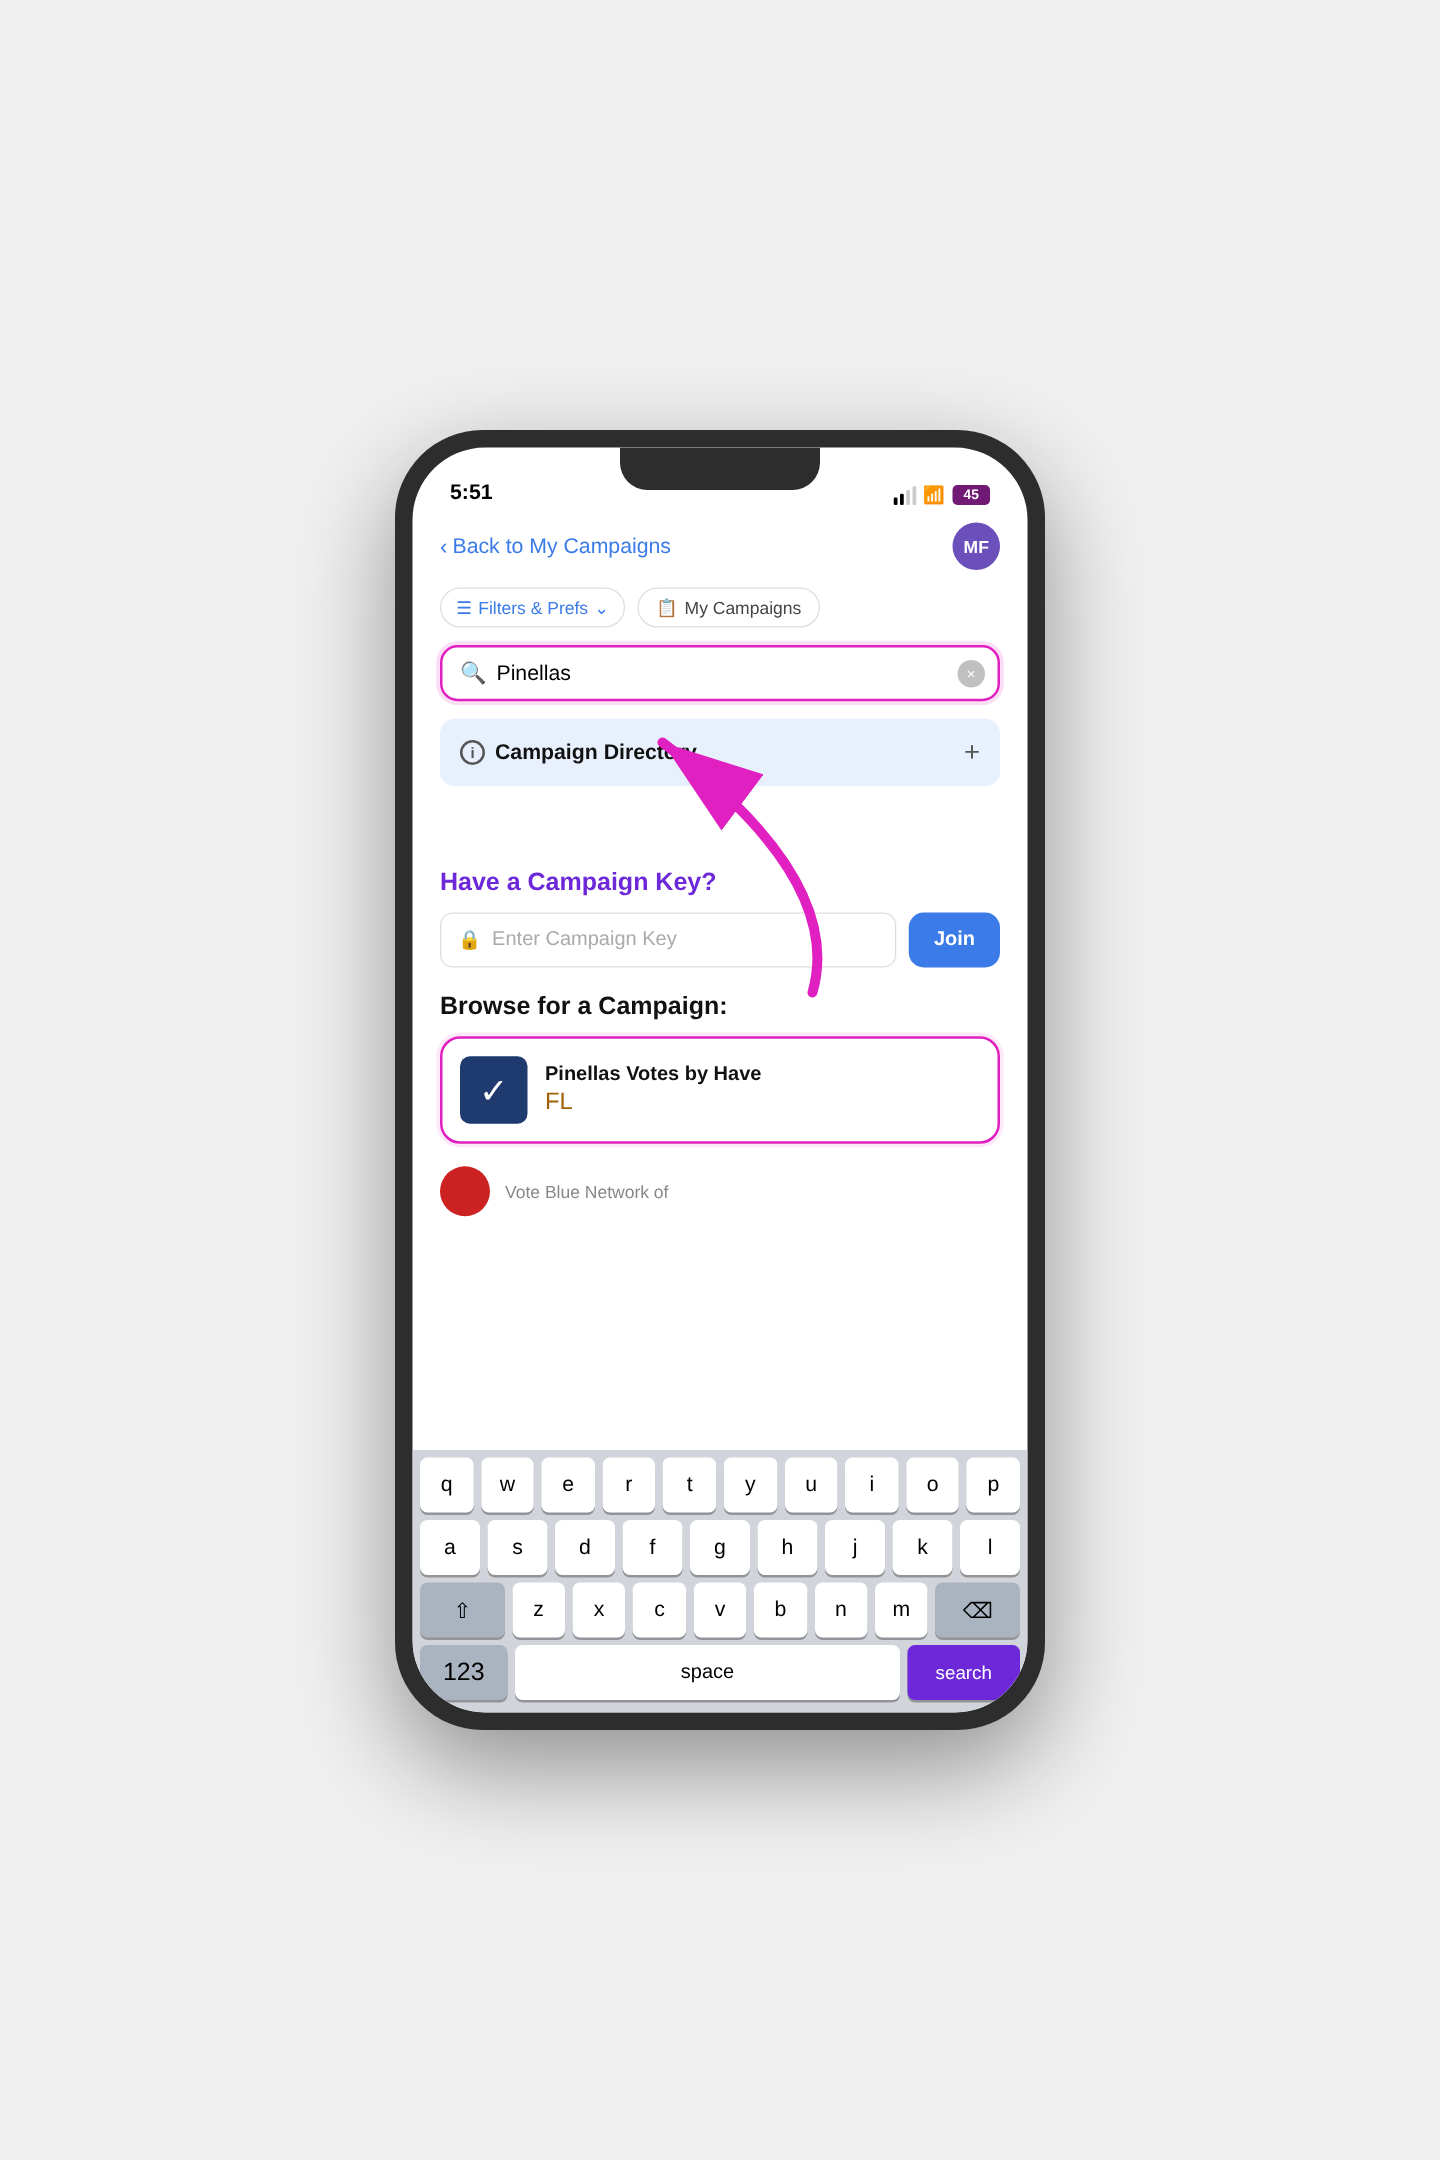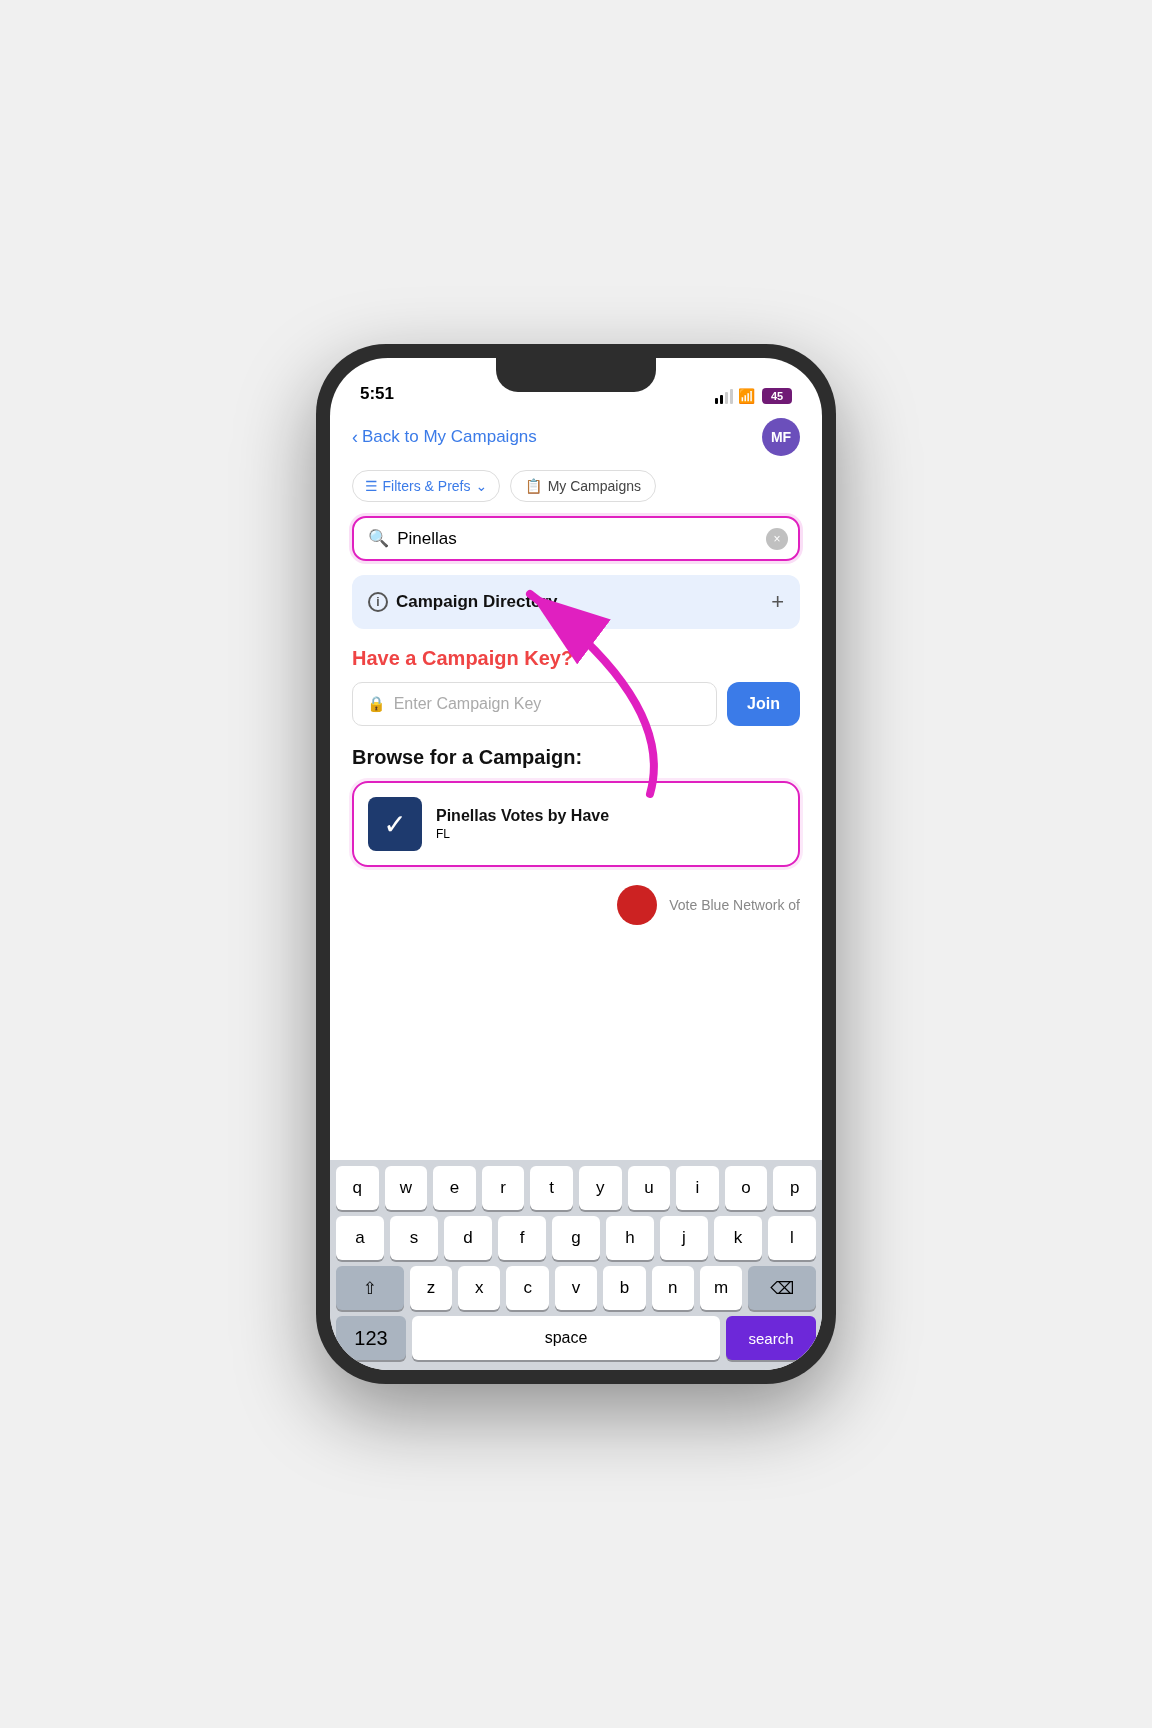--- a/index.html
+++ b/index.html
@@ -264,23 +264,24 @@
     .plus-btn {
       font-size: 22px;
       color: #555;
       font-weight: 300;
     }
 
     
     .section-title {
       font-size: 20px;
       font-weight: 700;
-      color: #ef4444;
+      color: #6d28d9;
       margin-bottom: 12px;
       flex-shrink: 0;
+      margin-top: 48px;
     }
 
     .campaign-key-row {
       display: flex;
       align-items: center;
       gap: 10px;
       margin-bottom: 20px;
       flex-shrink: 0;
     }
 
@@ -348,34 +349,33 @@
       flex-shrink: 0;
     }
 
     .campaign-info h3 {
       font-size: 16px;
       font-weight: 700;
       color: #111;
     }
 
     .campaign-info p {
-      font-size: 12px;
-      color: #000000;
+      font-size: 19px;
+      color: #a16207;
       margin-top: 2px;
     }
 
     
     .partial-card {
       display: flex;
       align-items: center;
       gap: 12px;
       padding: 8px 0;
       overflow: hidden;
       flex-shrink: 0;
-      justify-content: flex-end;
     }
 
     .partial-logo {
       width: 40px;
       height: 40px;
       border-radius: 50%;
       background: #cc2222;
       flex-shrink: 0;
     }
 

